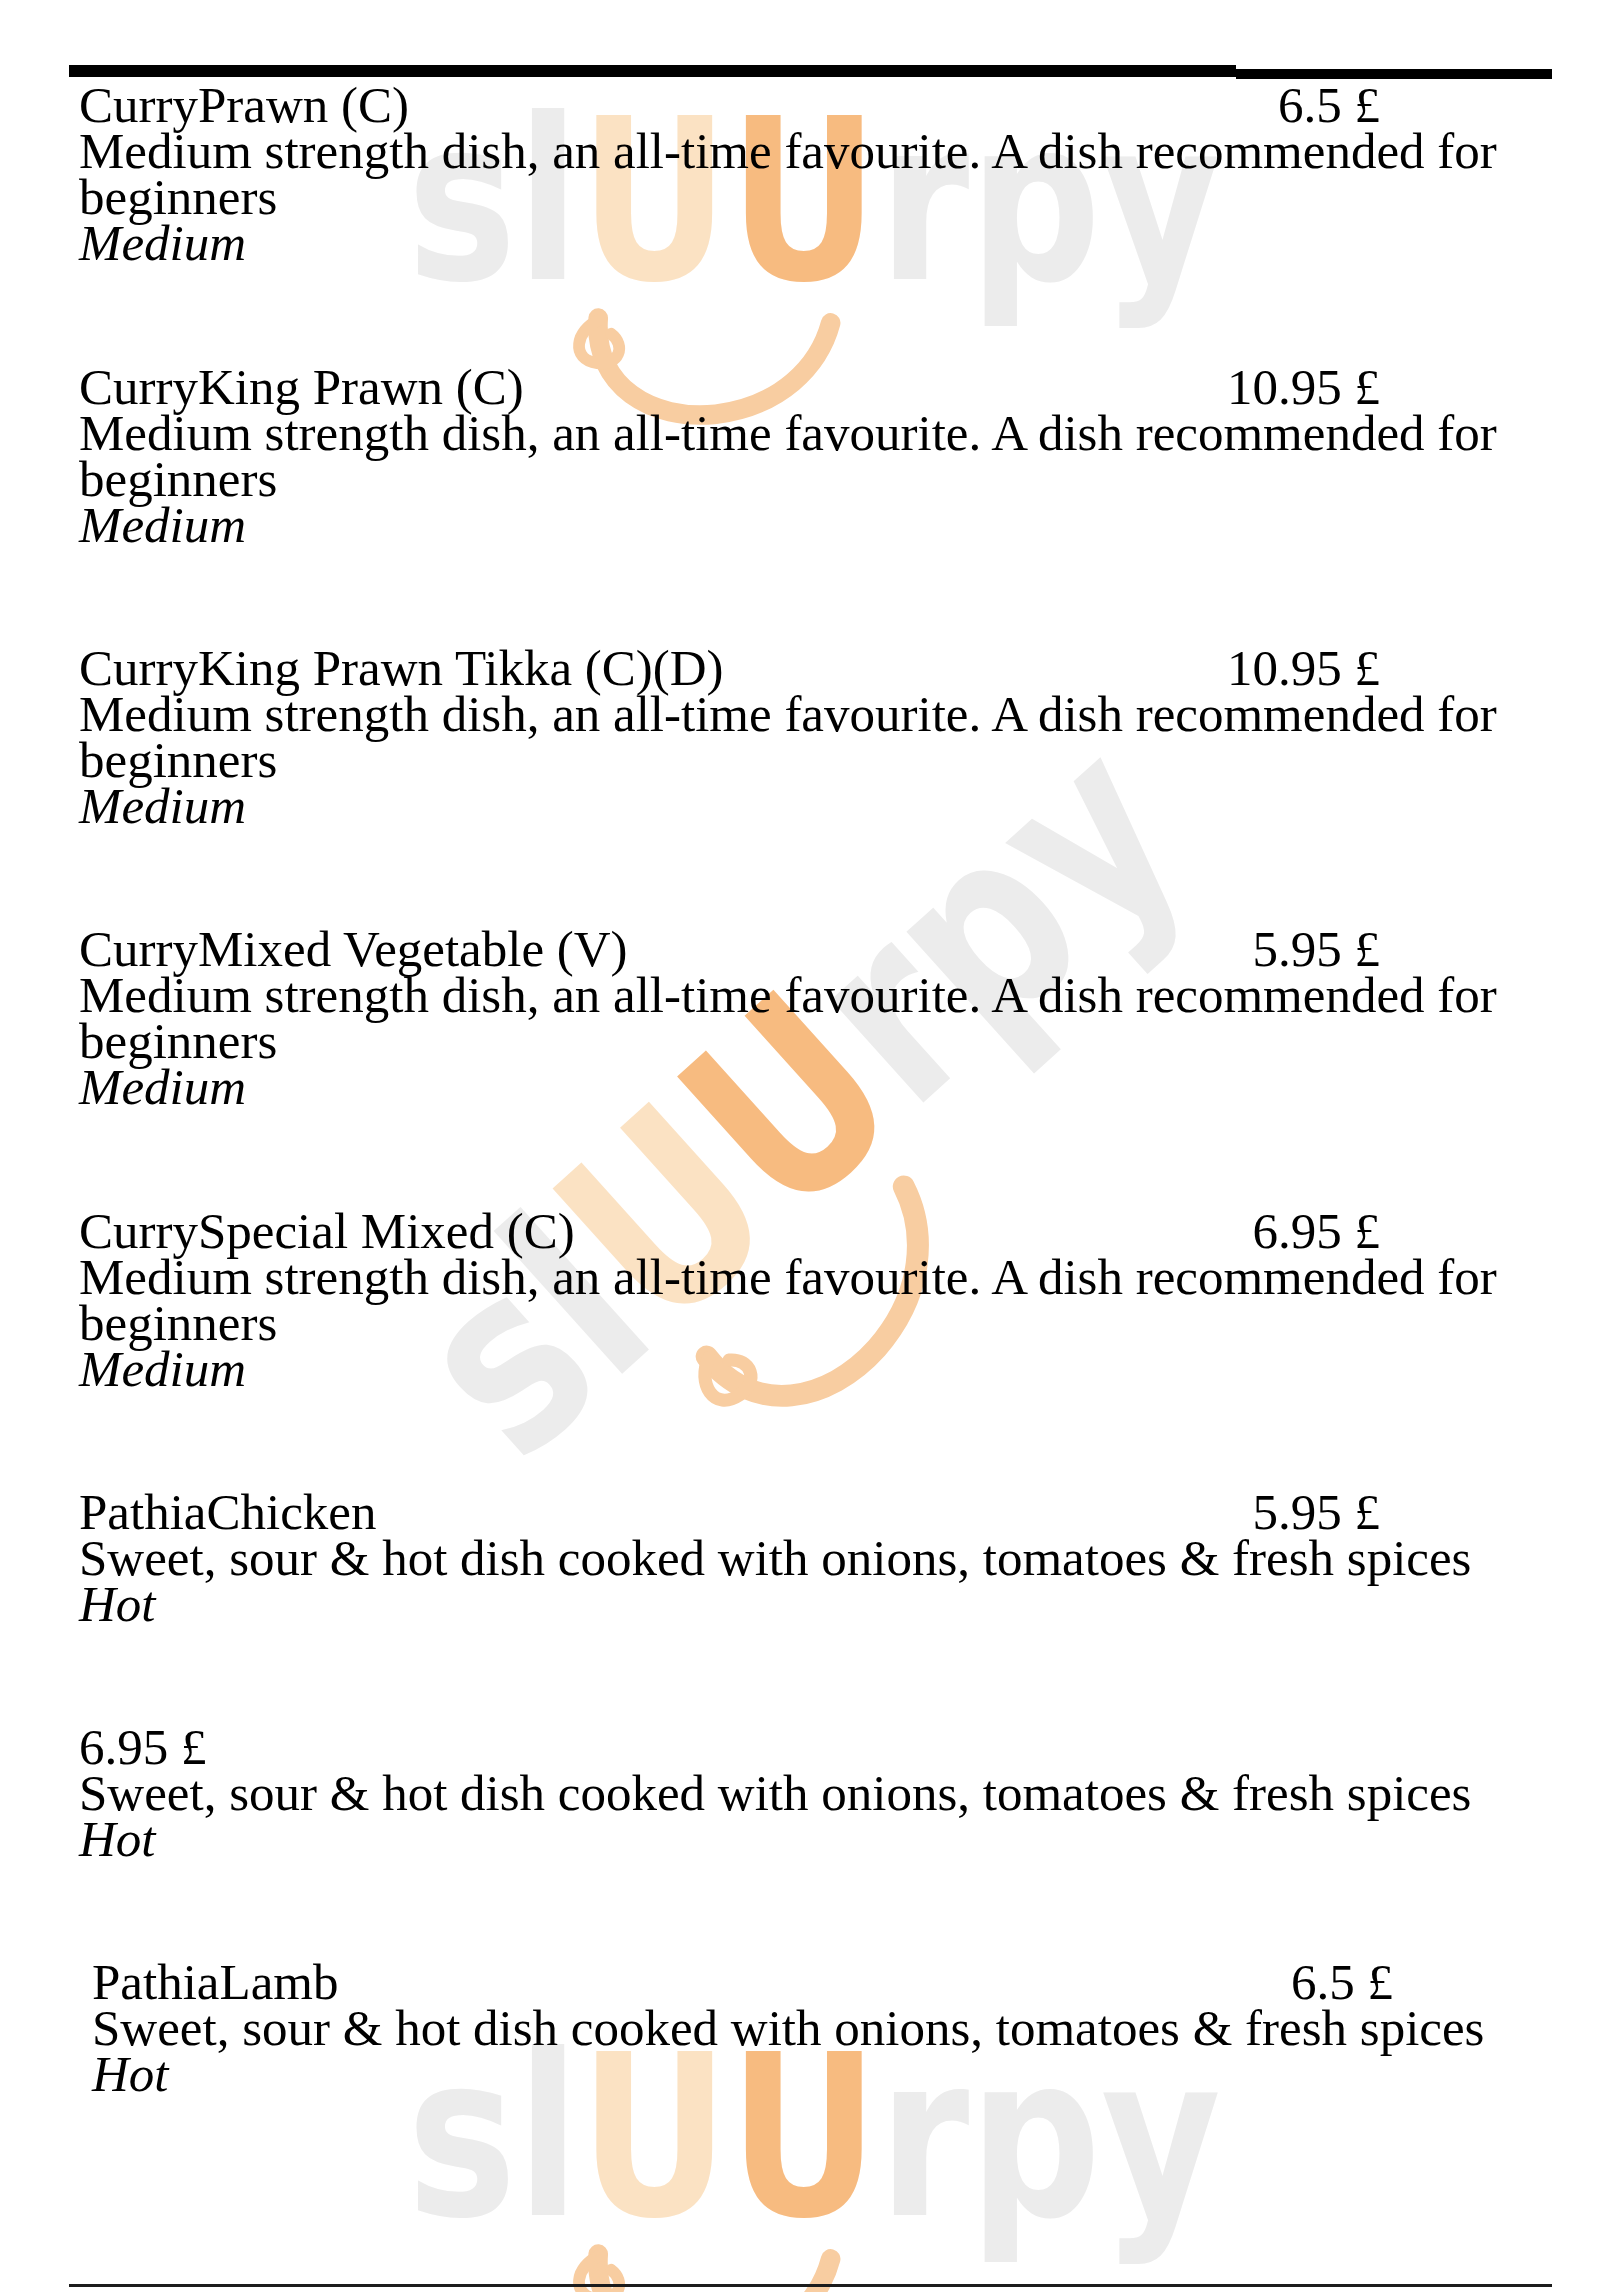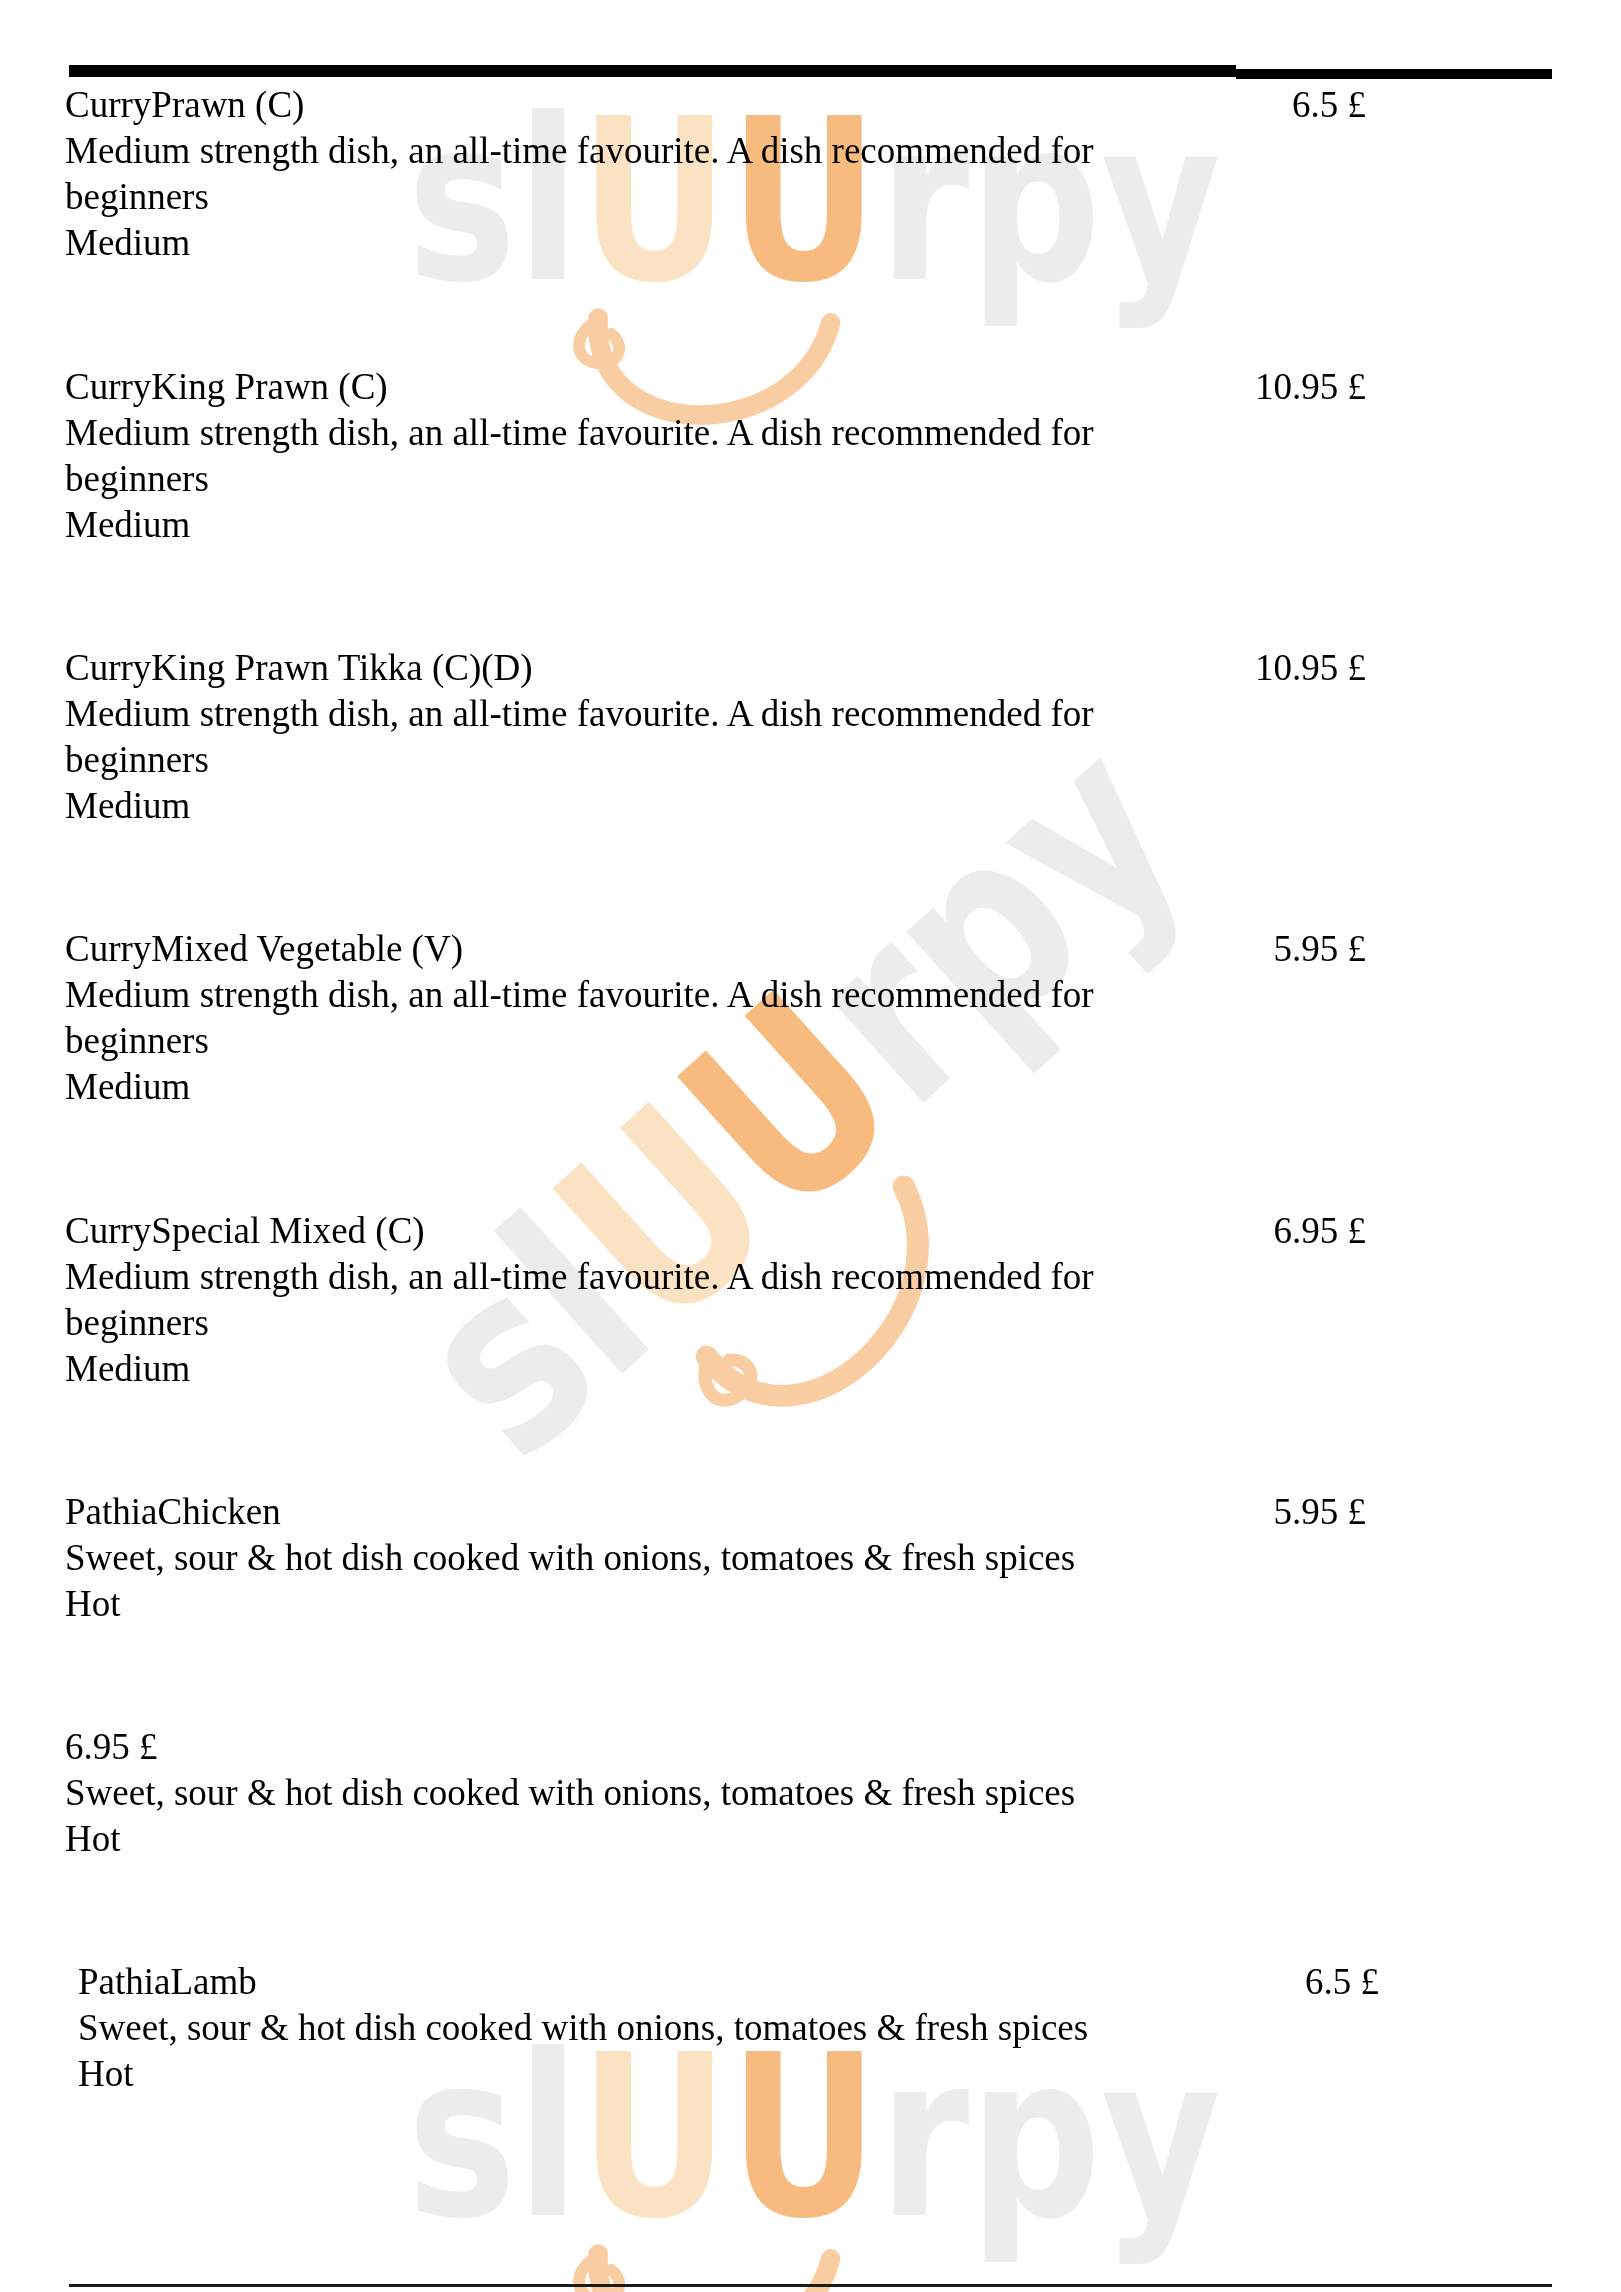--- a/index.html
+++ b/index.html
@@ -12,28 +12,28 @@
     color:#000000;
   }
   
   .border{position:absolute;background:#000;}
   #top-border-a{left:69px;top:65px;width:1167px;height:11.8px;}
   #top-border-b{left:1236px;top:69px;width:316px;height:9.8px;}
   #bottom-border{left:69px;top:2284px;width:1483px;height:2.9px;background:#1c1c1c;}
   
   #menu-rows{position:absolute;left:0;top:0;width:100%;height:100%;z-index:2;}
   .menu-item{
-    position:absolute;left:65px;width:1301px;
-    font-size:37px;line-height:46px;
+    position:absolute;left:79px;width:1301px;
+    font-size:51px;line-height:46px;
   }
   .name-row{display:flex;justify-content:space-between;align-items:baseline;}
   .dish-name{white-space:nowrap;}
   .dish-price{white-space:nowrap;text-align:center;}
   .desc-line{white-space:nowrap;}
-  .spice-line{white-space:nowrap;}
+  .spice-line{white-space:nowrap;font-style:italic;}
   
   .watermark{position:absolute;z-index:0;pointer-events:none;}
   .wm-top{left:407px;top:13.7px;}
   .wm-mid{left:853px;top:1117px;transform:translate(-50%,-50%) rotate(-42deg) scale(1.12);}
   .wm-bot{left:407px;top:1950px;}
   .wm-svg text{
     font-family:"DejaVu Sans", sans-serif;
     font-weight:bold;
   }
 </style>

